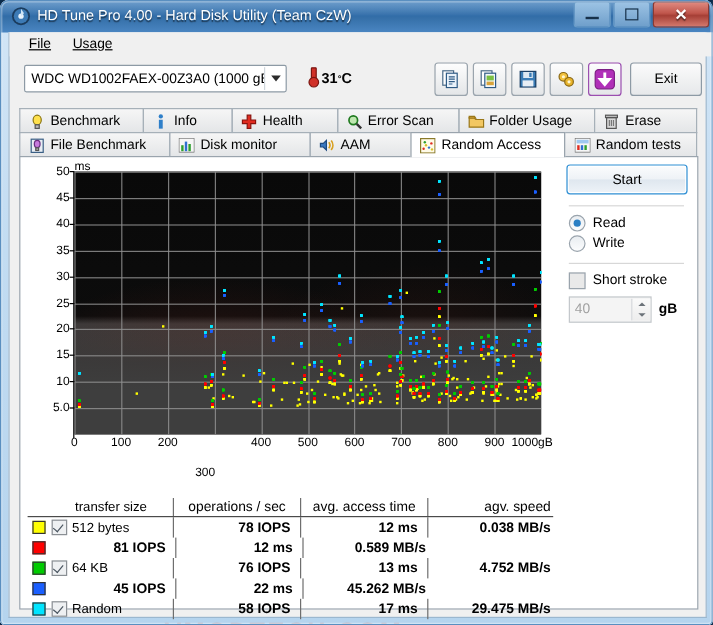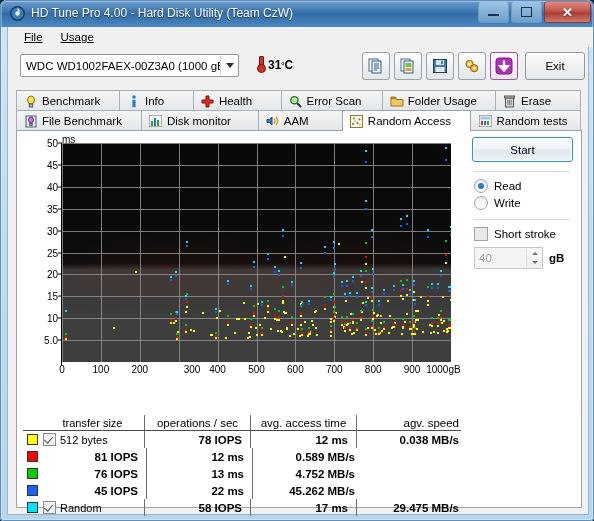--- a/index.html
+++ b/index.html
@@ -2522,21 +2522,21 @@
             <div class="ytick" style="position: absolute; left: 27px; top: 52.8px; width: 4px; height: 1px; background: rgb(0, 0, 0); transform: translateY(-50%);"></div>
             <div class="ytick" style="top: 30.9px; left: 0px; width: 27px;">45</div>
             <div class="ytick" style="position: absolute; left: 27px; top: 30.9px; width: 4px; height: 1px; background: rgb(0, 0, 0); transform: translateY(-50%);"></div>
             <div class="ytick" style="top: 9px; left: 0px; width: 27px;">50</div>
             <div class="ytick" style="position: absolute; left: 27px; top: 9px; width: 4px; height: 1px; background: rgb(0, 0, 0); transform: translateY(-50%);"></div>
           </div>
         <div class="xticks" id="xticks">
             <div class="xtick" style="left: 0px;">0</div>
             <div class="xtick" style="left: 38.9px;">100</div>
             <div class="xtick" style="left: 77.8px;">200</div>
-            <div class="xtick" style="left: 130px;">300</div>
+            <div class="xtick" style="left: 109px; margin-top: 25px;">300</div>
             <div class="xtick" style="left: 155.6px;">400</div>
             <div class="xtick" style="left: 194.5px;">500</div>
             <div class="xtick" style="left: 233.4px;">600</div>
             <div class="xtick" style="left: 272.3px;">700</div>
             <div class="xtick" style="left: 311.2px;">800</div>
             <div class="xtick" style="left: 350.1px;">900</div>
             <div class="xtick" style="left: 389px; transform: translateX(-72%);">1000gB</div>
           </div>
       </div>
 
@@ -2596,20 +2596,24 @@
                 <span class="sw" style="background:#ff0000"></span>
               </div>
               <div class="c-v">81 IOPS</div>
               <div class="c-v">12 ms</div>
               <div class="c-v last">0.589 MB/s</div>
             </div>
             <div class="rt-row">
               <div class="c-sw">
                 <span class="sw" style="background:#00cc00"></span>
               </div>
+              <div class="c-name">
+                <span class="cbx"></span>
+                <span>64 KB</span>
+              </div>
               <div class="c-v">76 IOPS</div>
               <div class="c-v">13 ms</div>
               <div class="c-v last">4.752 MB/s</div>
             </div>
             <div class="rt-row">
               <div class="c-sw">
                 <span class="sw" style="background:#1a5fff"></span>
               </div>
               <div class="c-v">45 IOPS</div>
               <div class="c-v">22 ms</div>

